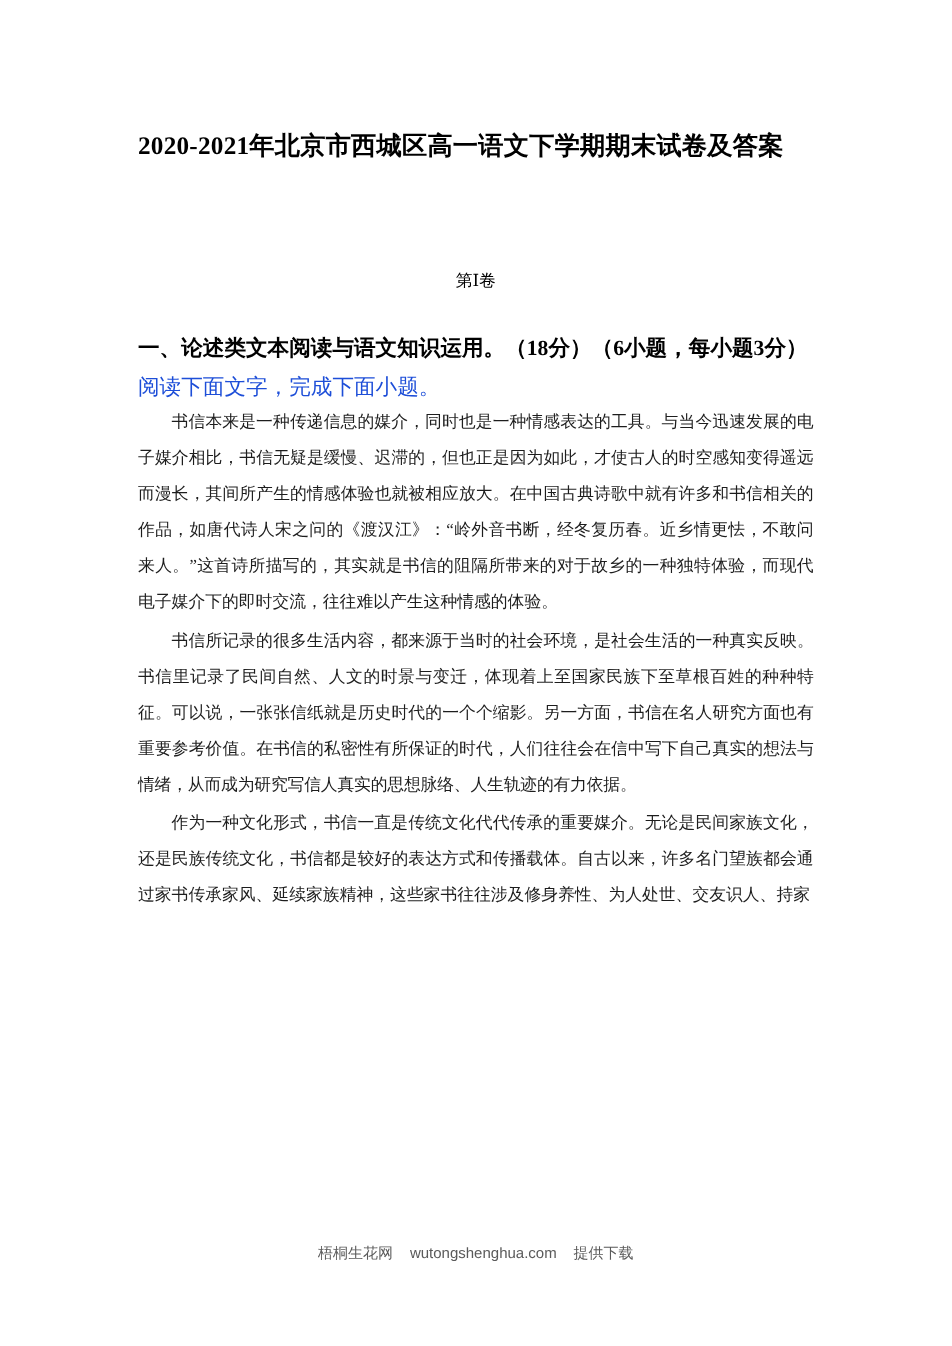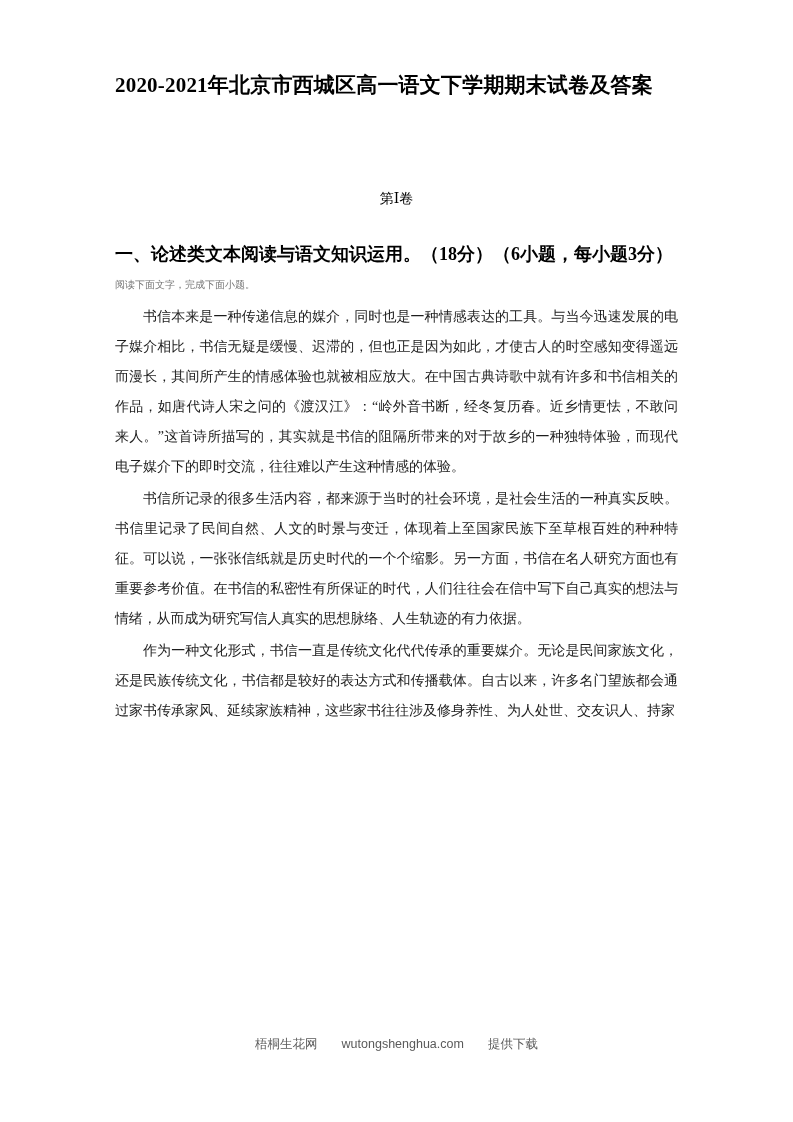--- a/index.html
+++ b/index.html
@@ -20,21 +20,21 @@
     box-sizing: border-box;
   }
   .content {
     position: absolute;
     left: 115px;
     top: 0;
     width: 563px;
   }
   .doc-title {
     margin: 0;
-    padding-top: 68px;
+    padding-top: 104px;
     font-size: 21px;
     font-weight: bold;
     line-height: 34px;
     letter-spacing: 0.2px;
     text-align: left;
     white-space: nowrap;
     font-family: "Liberation Serif", "DejaVu Serif", serif;
   }
   .section-label {
     margin: 18px;
@@ -49,24 +49,23 @@
     padding-top: 11px;
     font-size: 18px;
     font-weight: bold;
     line-height: 27px;
     text-align: justify;
     text-justify: inter-ideograph;
   }
   .lead-line {
     margin: 0;
     padding-top: 4px;
-    font-size: 10px;
+    font-size: 18px;
     line-height: 28px;
-    color: #737373;
-    font-family: Liberation Mono, monospace;
+    color: #1d4ed8;
   }
   p.body-para {
     margin: 0;
     padding-top: 2px;
     font-size: 14px;
     line-height: 30px;
     text-align: justify;
     text-justify: inter-ideograph;
     text-indent: 2em;
     color: #1d1d1d;
@@ -76,21 +75,21 @@
     letter-spacing: -0.15px;
   }
   .footer {
     position: absolute;
     left: 0;
     top: 1036px;
     width: 793px;
     display: flex;
     justify-content: center;
     align-items: baseline;
-    gap: 24px;
+    gap: 14px;
     font-family: "Liberation Sans", "DejaVu Sans", sans-serif;
     font-size: 12.5px;
     color: #5a5a5a;
   }
   .footer span { white-space: nowrap; }
 </style>
 </head>
 <body>
 
 <div class="page">

